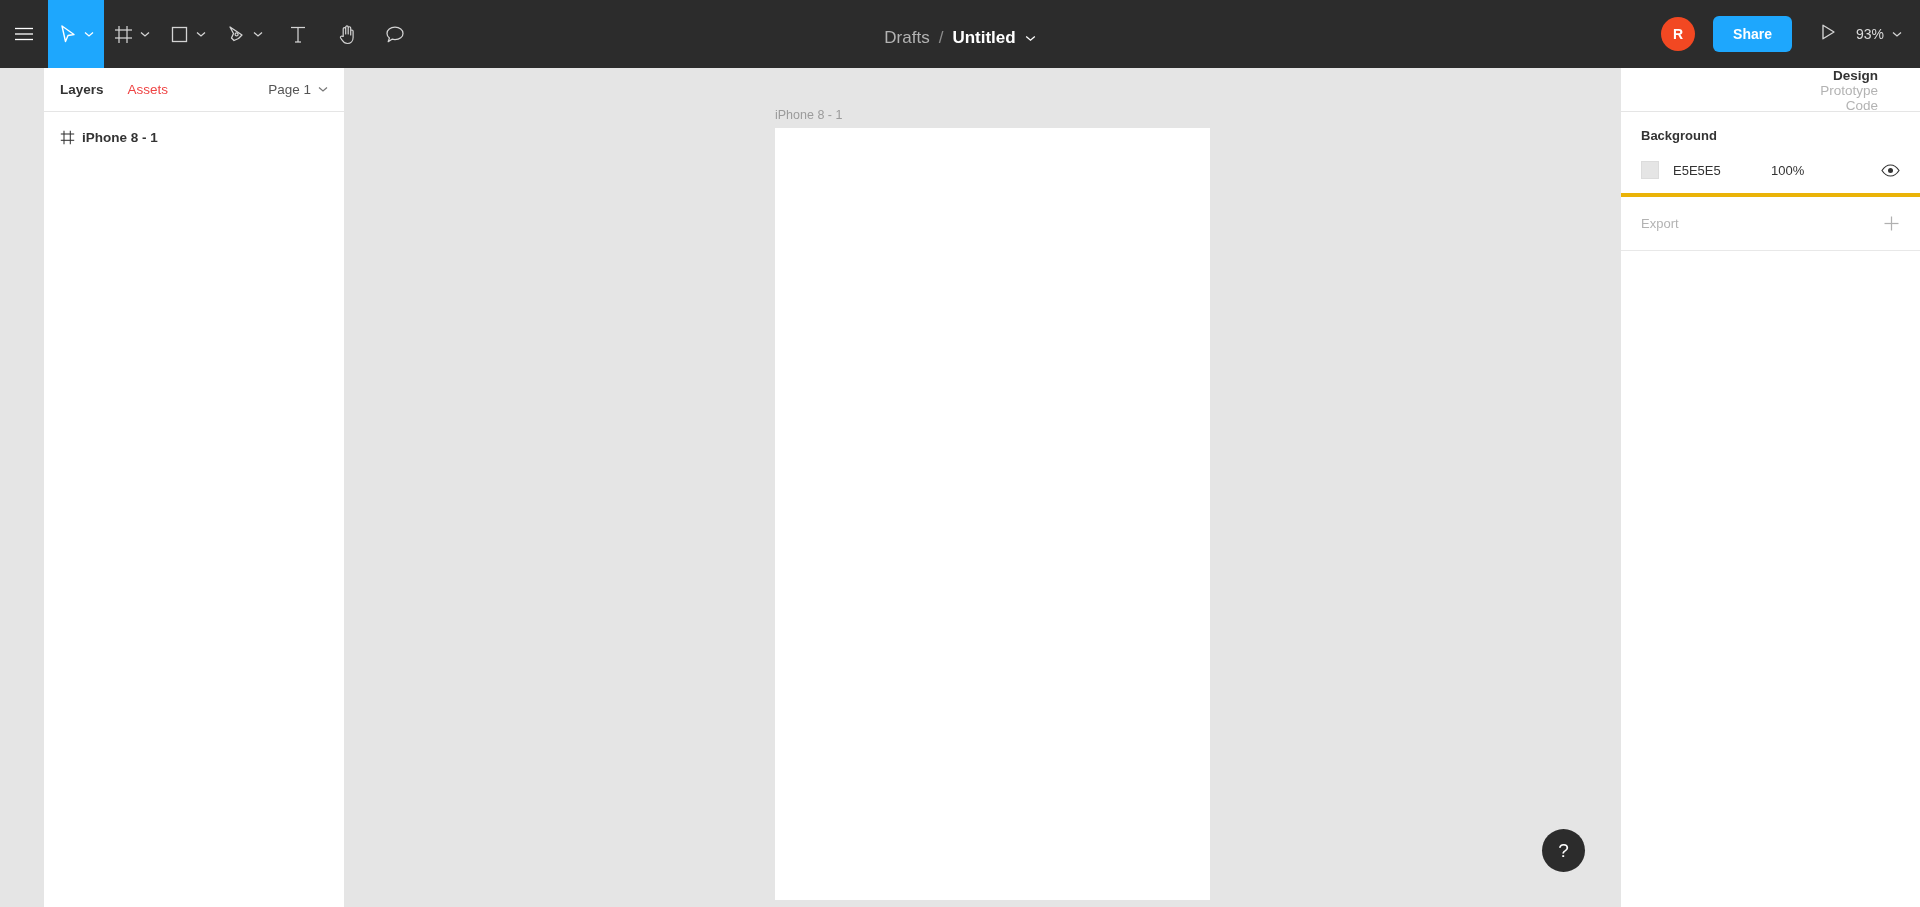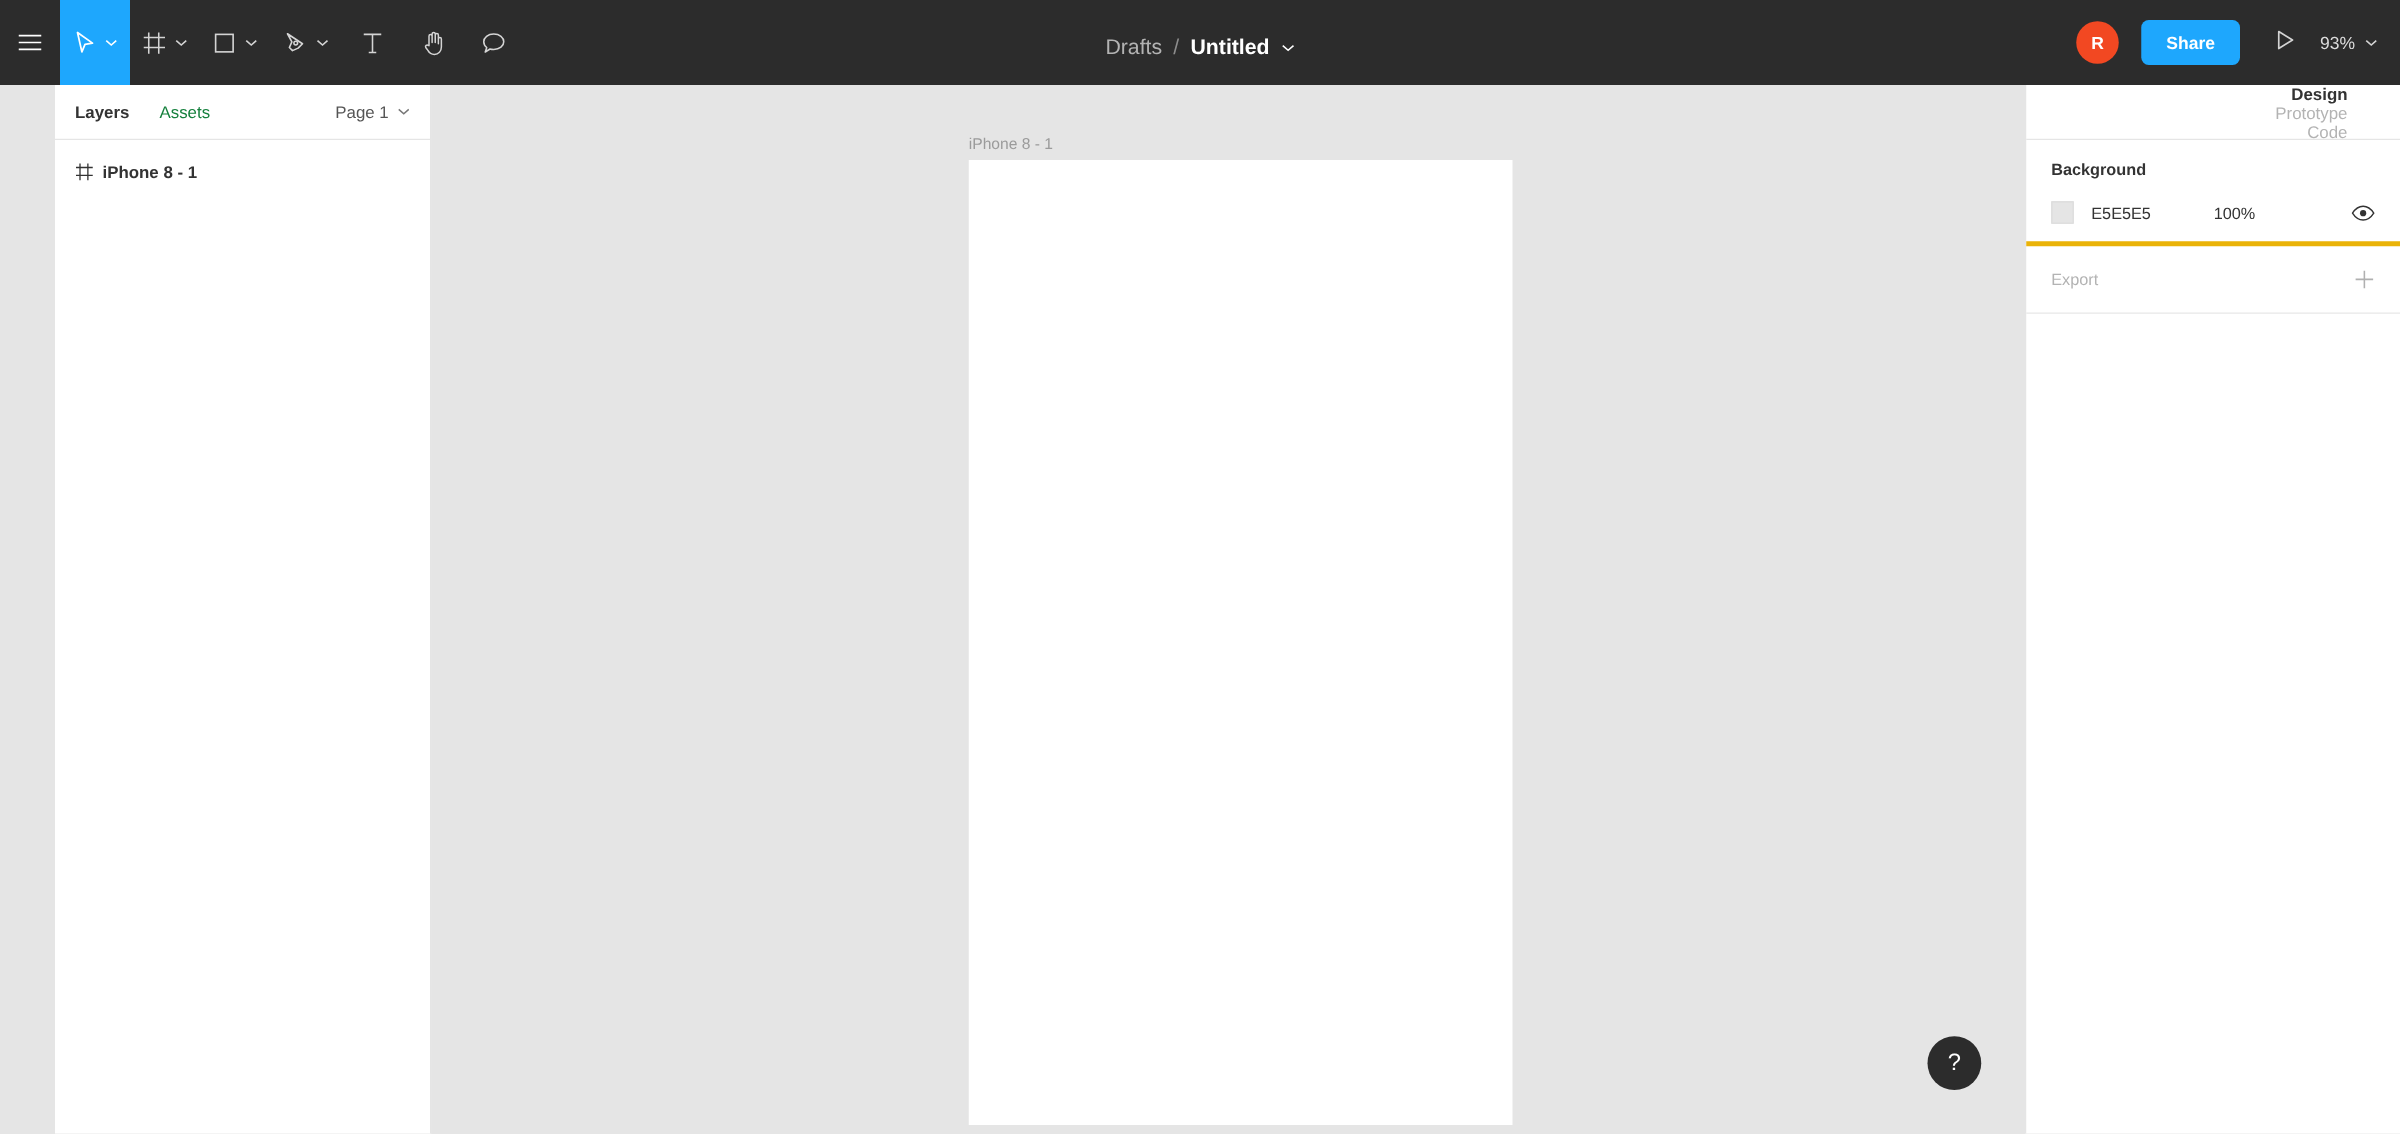--- a/index.html
+++ b/index.html
@@ -72,21 +72,21 @@
     width: 301px; min-width: 301px; background: #ffffff;
     display: flex; flex-direction: column;
     border-right: 1px solid #e5e5e5;
   }
   .lp-tabs {
     height: 44px; display: flex; align-items: center;
     padding: 0 16px; border-bottom: 1px solid #e5e5e5;
   }
   .lp-tab { font-size: 13.5px; cursor: pointer; margin-right: 24px; }
   .lp-tab.active { color: #333333; font-weight: bold; }
-  .lp-tab.inactive { color: #15803d; }
+  .lp-tab.inactive { color: #ef4444; }
   .lp-page { margin-left: auto; font-size: 13.5px; color: #555; display: flex; align-items: center; cursor: pointer; }
   .lp-page .chev { margin-left: 7px; display: inline-flex; }
   .layer-list { padding-top: 8px; }
   .layer-row {
     height: 34px; display: flex; align-items: center;
     padding: 0 16px; cursor: pointer; font-size: 13.5px; color: #333;
   }
   .layer-icon { width: 22px; display: inline-flex; align-items: center; justify-content: flex-start; }
   .layer-label { font-weight: bold; }
 

